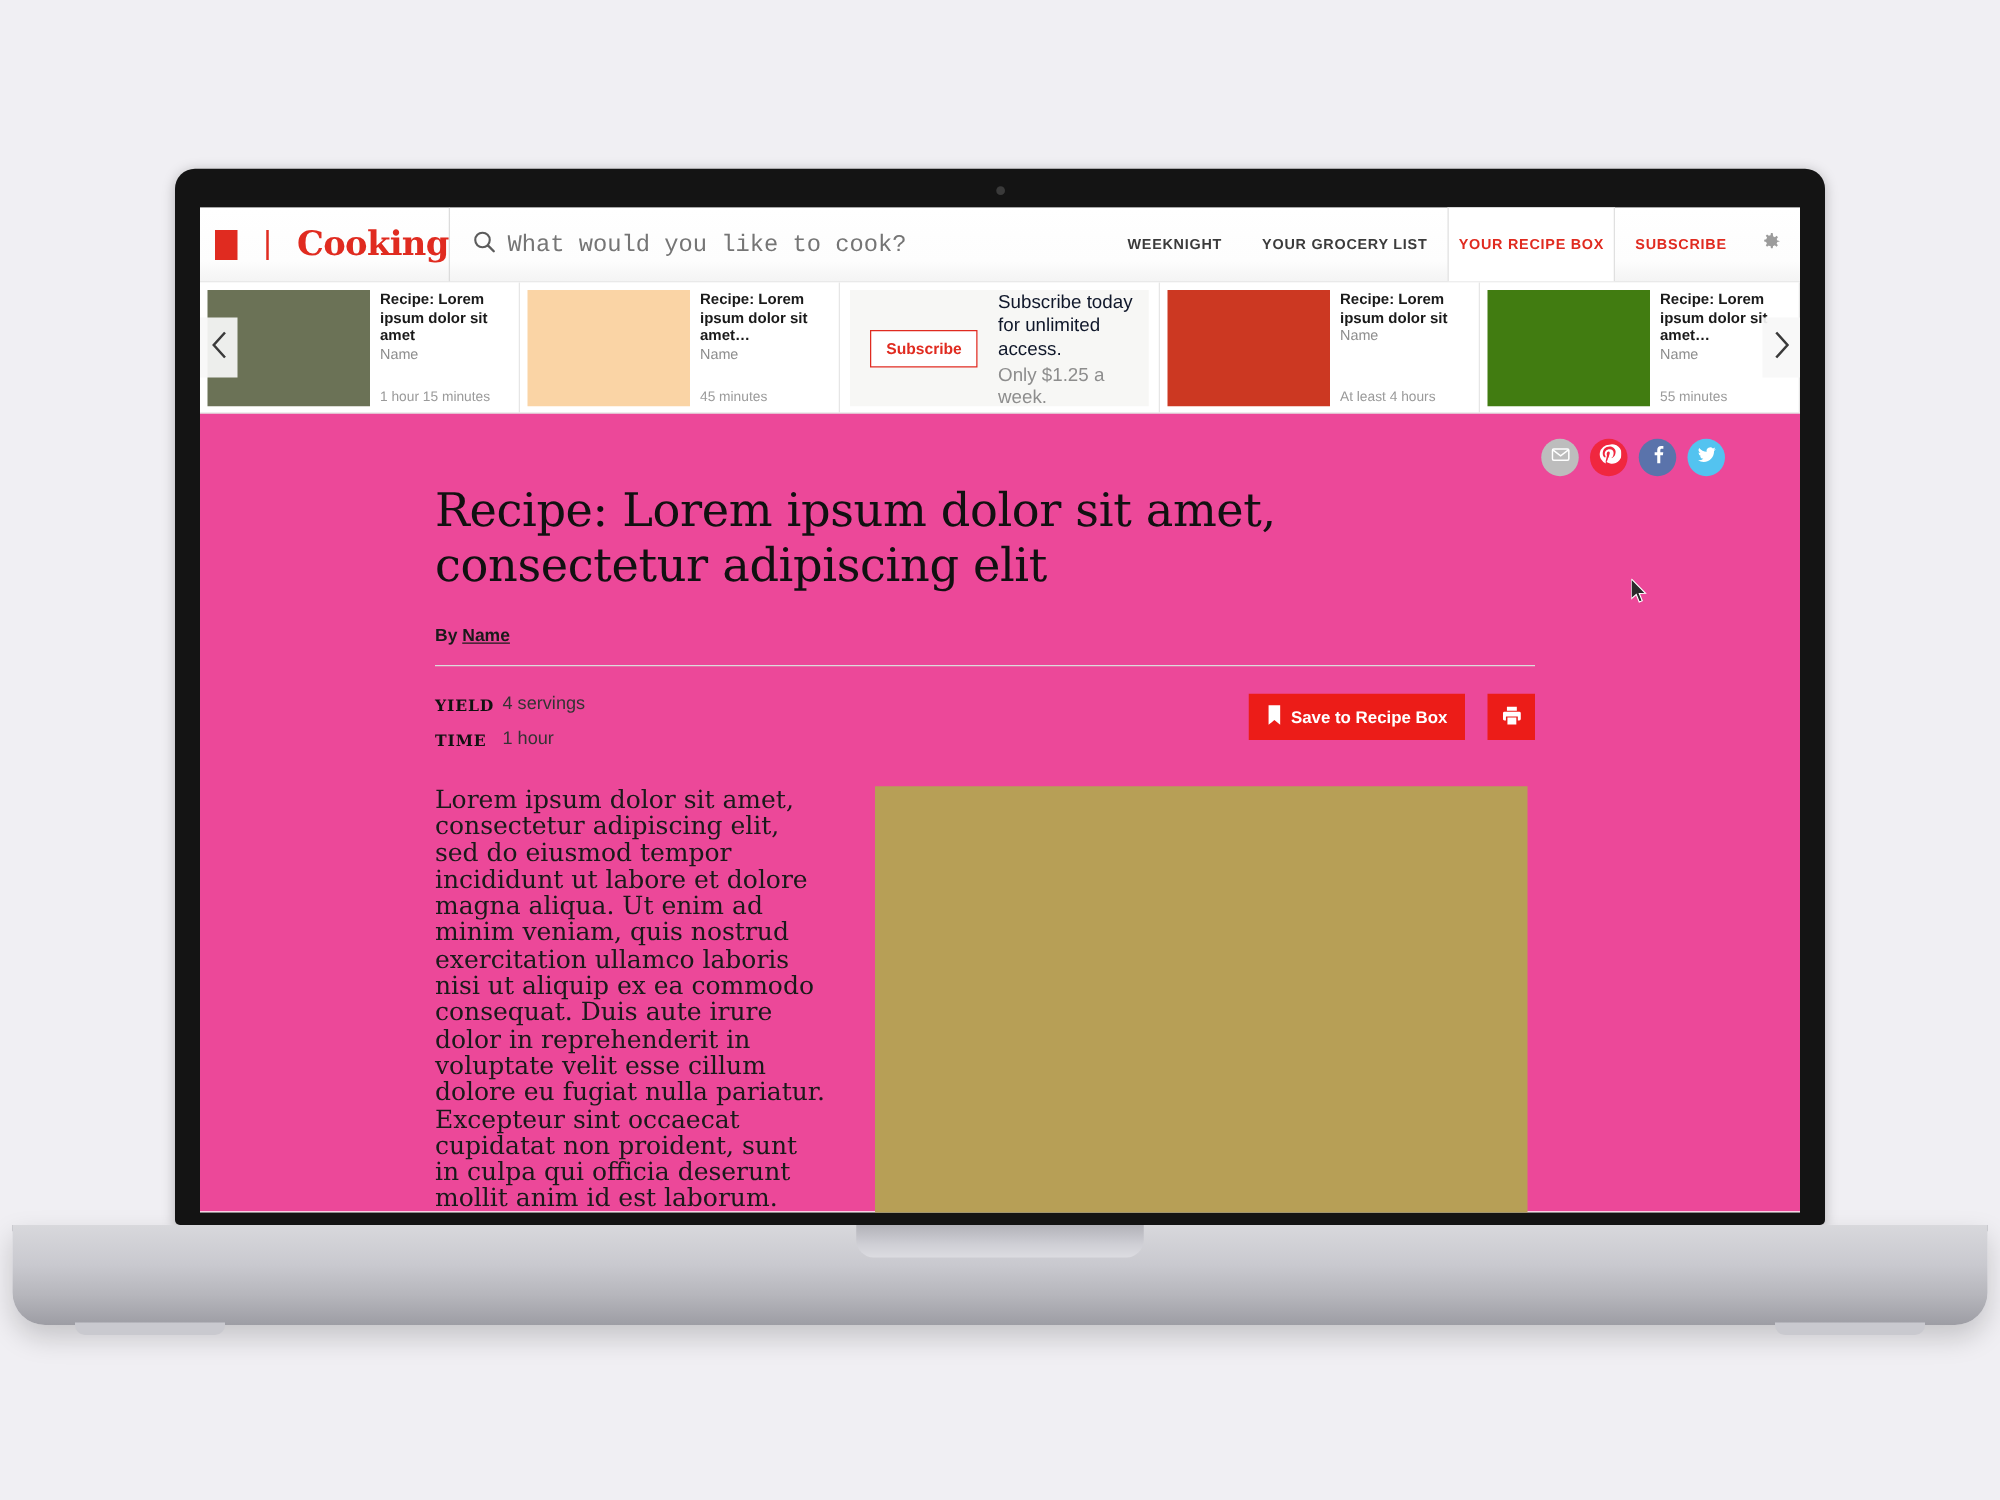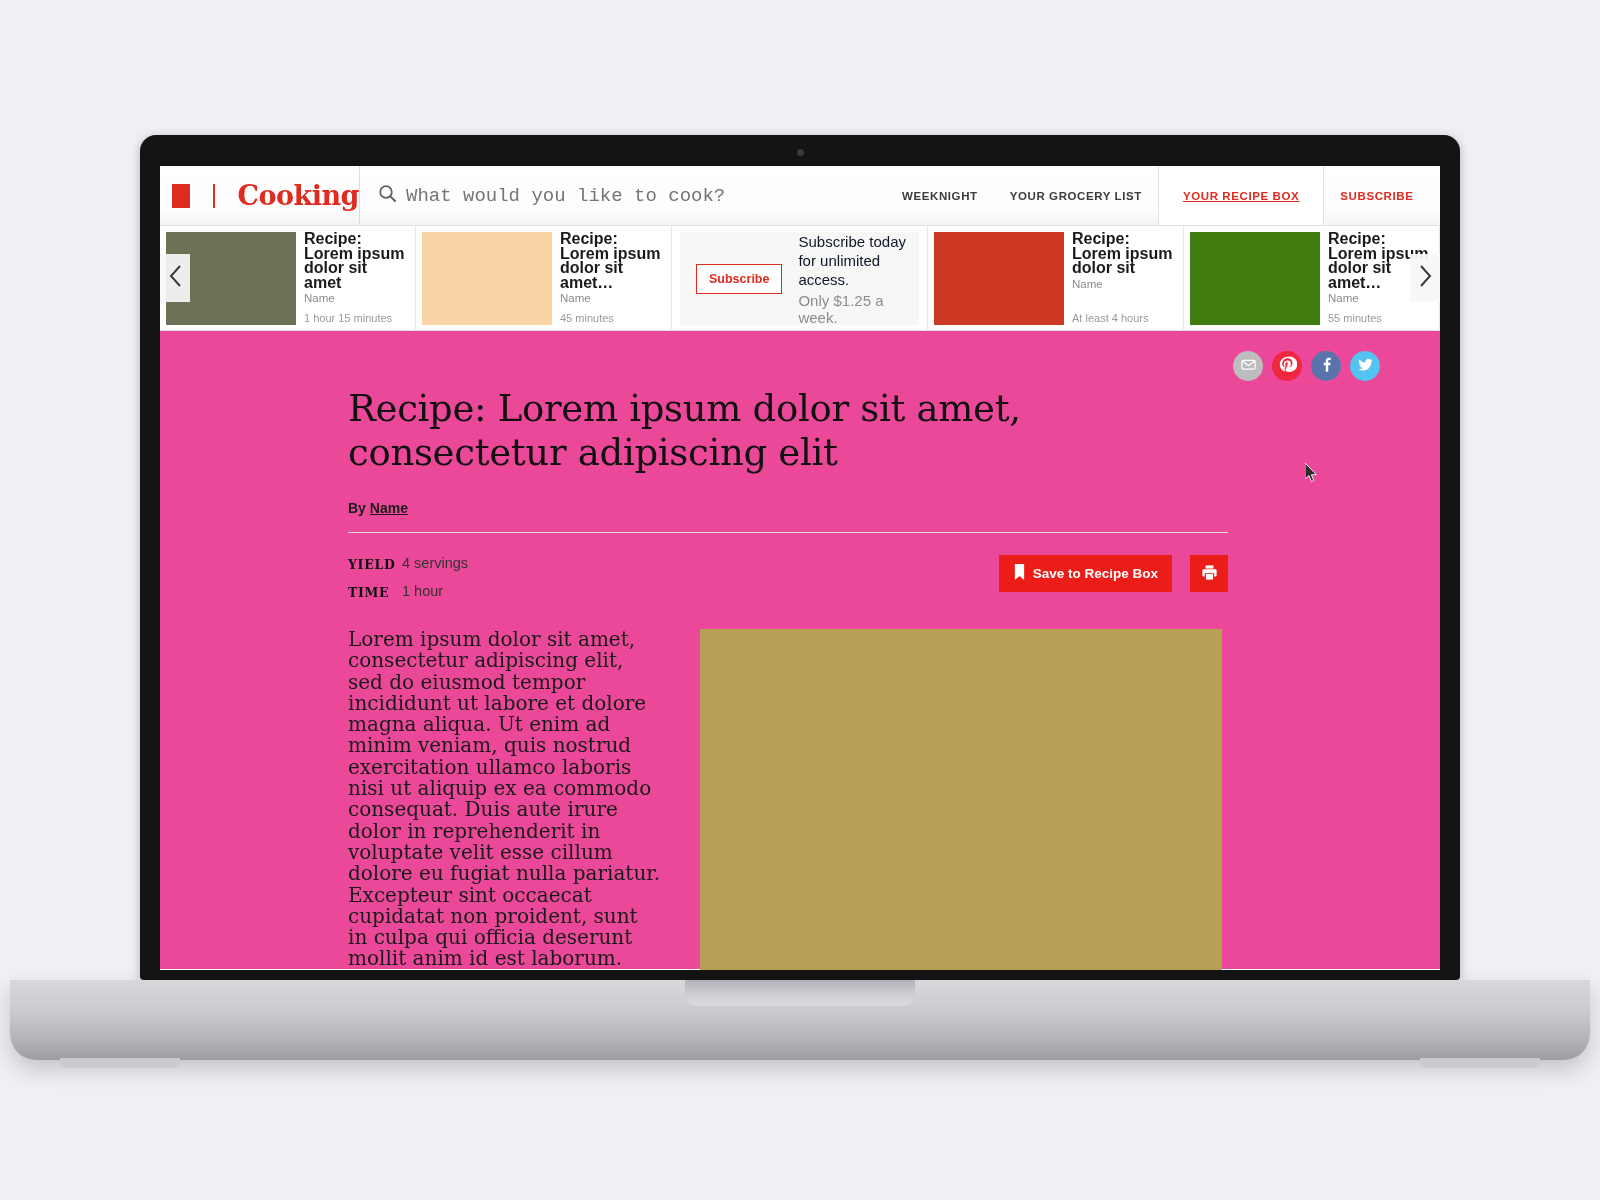--- a/index.html
+++ b/index.html
@@ -126,23 +126,22 @@
     color: #3b3b3b;
     text-decoration: none;
     white-space: nowrap;
   }
   .navlink.red { color: #e02b20; }
   .navlink.boxed {
     border-left: 1px solid #e0e0e0;
     border-right: 1px solid #e0e0e0;
     background: #fff;
     margin-top: -1px;
-    padding: 0 24px;
+    padding: 0 8px;
     border-top: 1px solid #e0e0e0;
-    text-decoration: underline;
   }
   .gear-btn {
     display: flex; align-items: center;
     padding: 0 12px 0 10px;
   }
 
   
   .carousel {
     position: relative;
     height: 105px;
@@ -163,21 +162,21 @@
     flex: 0 0 130px;
   }
   .card-meta {
     flex: 1;
     padding-left: 8px;
     display: flex;
     flex-direction: column;
     min-width: 0;
   }
   .card-title {
-    font-size: 16px;
+    font-size: 12px;
     line-height: 14.5px;
     font-weight: bold;
     color: #1a1a1a;
   }
   .card-author {
     font-size: 11.5px;
     color: #8d8d8d;
     margin-top: 2px;
   }
   .card-time {

